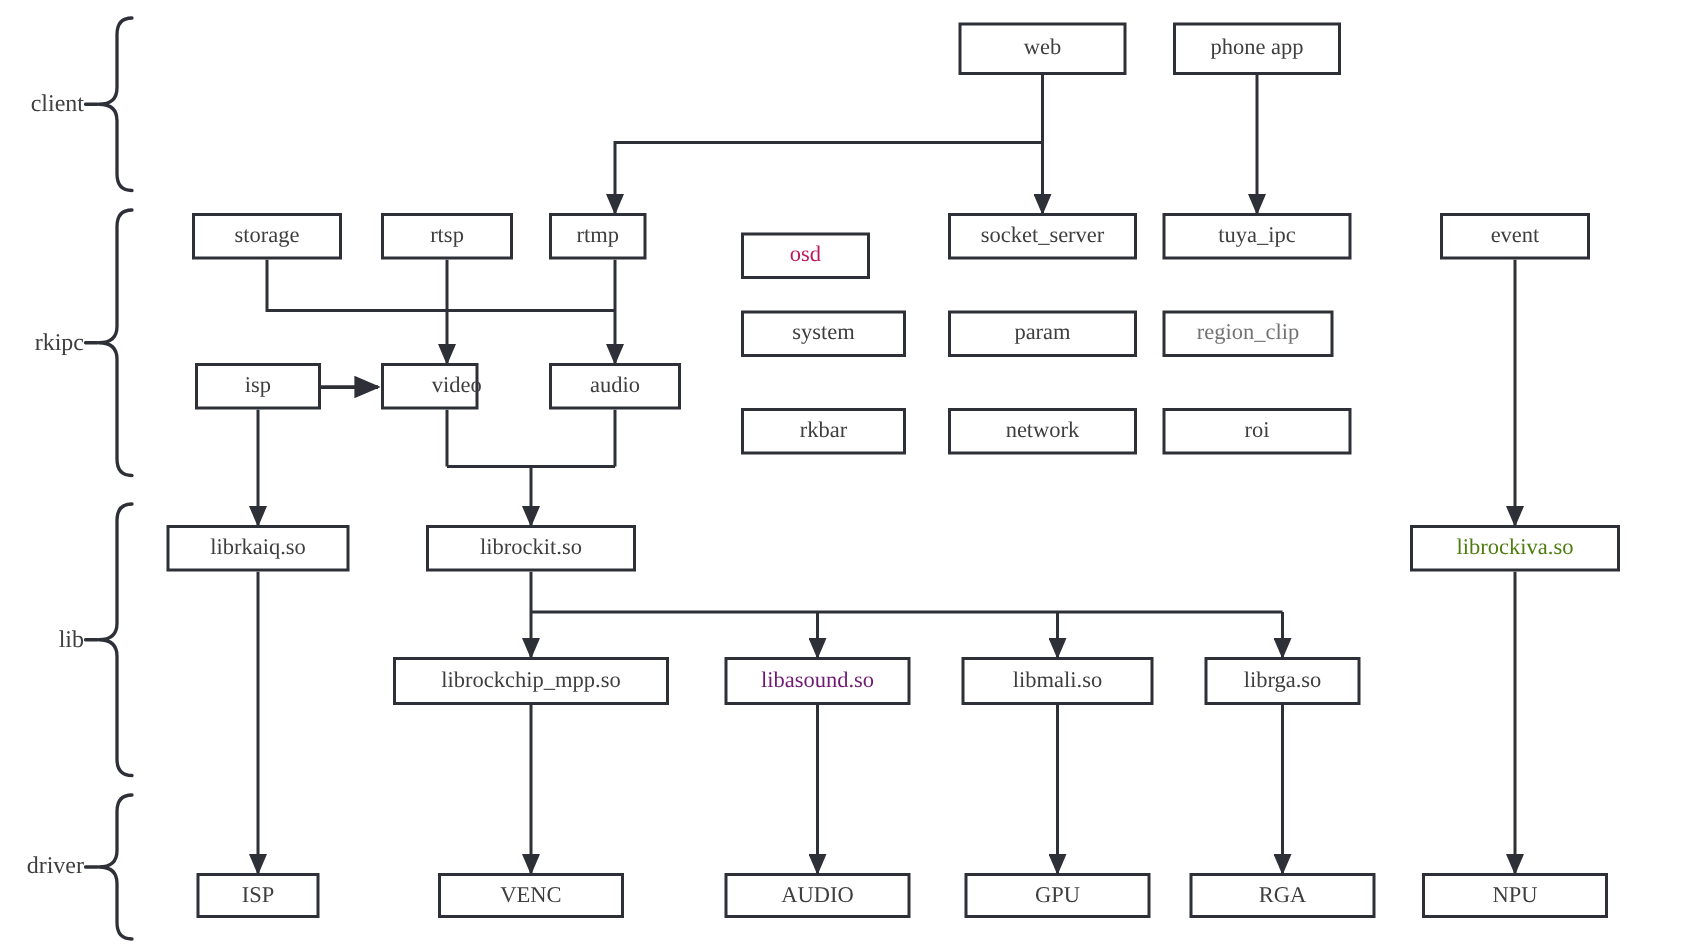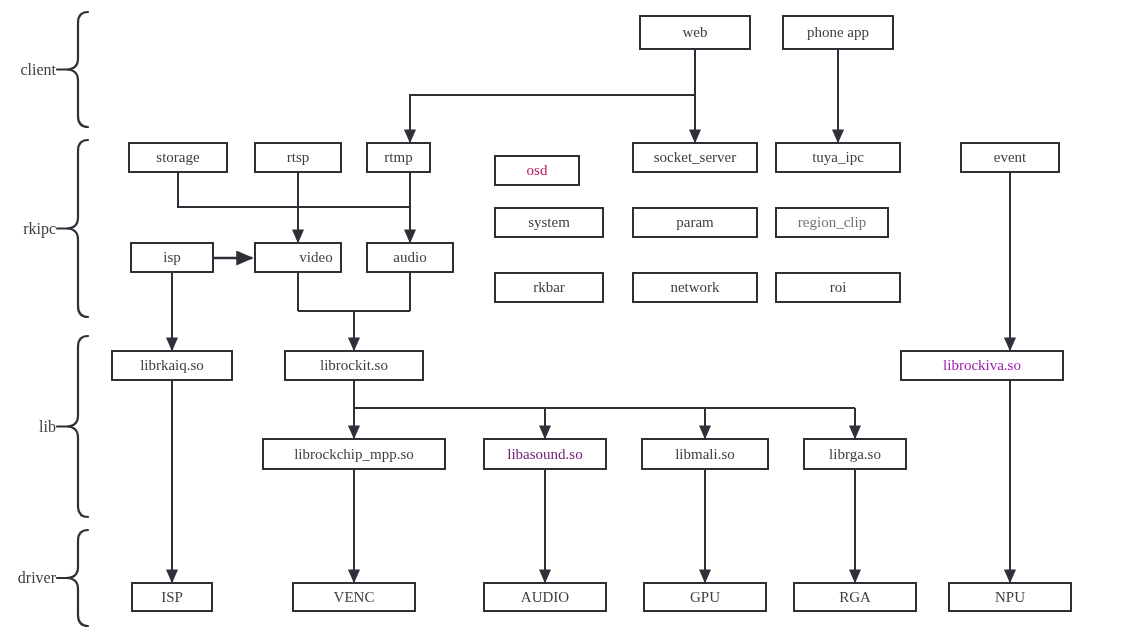--- a/index.html
+++ b/index.html
@@ -62,28 +62,28 @@
       <div class="node" style="left: 254px; top: 142px; width: 88px; height: 31px; border-color: rgb(45, 48, 54); color: rgb(62, 62, 62);">rtsp</div>
       <div class="node" style="left: 366px; top: 142px; width: 65px; height: 31px; border-color: rgb(45, 48, 54); color: rgb(62, 62, 62);">rtmp</div>
       <div class="node" style="left: 494px; top: 142px; width: 86px; height: 31px; border-color: rgb(45, 48, 54); color: #be185d; margin-top: 13px;">osd</div>
       <div class="node" style="left: 632px; top: 142px; width: 126px; height: 31px; border-color: rgb(45, 48, 54); color: rgb(62, 62, 62);">socket_server</div>
       <div class="node" style="left: 775px; top: 142px; width: 126px; height: 31px; border-color: rgb(45, 48, 54); color: rgb(62, 62, 62);">tuya_ipc</div>
       <div class="node" style="left: 960px; top: 142px; width: 100px; height: 31px; border-color: rgb(45, 48, 54); color: rgb(62, 62, 62);">event</div>
       <div class="node" style="left: 494px; top: 207px; width: 110px; height: 31px; border-color: rgb(45, 48, 54); color: rgb(62, 62, 62);">system</div>
       <div class="node" style="left: 632px; top: 207px; width: 126px; height: 31px; border-color: rgb(45, 48, 54); color: rgb(62, 62, 62);">param</div>
       <div class="node" style="left: 775px; top: 207px; width: 114px; height: 31px; border-color: rgb(45, 48, 54); color: #737373;">region_clip</div>
       <div class="node" style="left: 130px; top: 242px; width: 84px; height: 31px; border-color: rgb(45, 48, 54); color: rgb(62, 62, 62);">isp</div>
-      <div class="node" style="left: 254px; top: 242px; width: 88px; height: 31px; border-color: rgb(45, 48, 54); color: rgb(62, 62, 62); padding-left: 36px;">video</div>
+      <div class="node" style="left: 254px; top: 242px; width: 65px; height: 31px; border-color: rgb(45, 48, 54); color: rgb(62, 62, 62); padding-left: 36px;">video</div>
       <div class="node" style="left: 366px; top: 242px; width: 88px; height: 31px; border-color: rgb(45, 48, 54); color: rgb(62, 62, 62);">audio</div>
       <div class="node" style="left: 494px; top: 272px; width: 110px; height: 31px; border-color: rgb(45, 48, 54); color: rgb(62, 62, 62);">rkbar</div>
       <div class="node" style="left: 632px; top: 272px; width: 126px; height: 31px; border-color: rgb(45, 48, 54); color: rgb(62, 62, 62);">network</div>
       <div class="node" style="left: 775px; top: 272px; width: 126px; height: 31px; border-color: rgb(45, 48, 54); color: rgb(62, 62, 62);">roi</div>
       <div class="node" style="left: 111px; top: 350px; width: 122px; height: 31px; border-color: rgb(45, 48, 54); color: rgb(62, 62, 62);">librkaiq.so</div>
       <div class="node" style="left: 284px; top: 350px; width: 140px; height: 31px; border-color: rgb(45, 48, 54); color: rgb(62, 62, 62);">librockit.so</div>
-      <div class="node" style="left: 900px; top: 350px; width: 164px; height: 31px; border-color: rgb(45, 48, 54); color: #a21caf;">librockiva.so</div>
+      <div class="node" style="left: 940px; top: 350px; width: 140px; height: 31px; border-color: rgb(45, 48, 54); color: #4d7c0f;">librockiva.so</div>
       <div class="node" style="left: 262px; top: 438px; width: 184px; height: 32px; border-color: rgb(45, 48, 54); color: rgb(62, 62, 62); text-align: center;">librockchip_mpp.so</div>
       <div class="node" style="left: 483px; top: 438px; width: 124px; height: 32px; border-color: rgb(45, 48, 54); color: #701a75;">libasound.so</div>
       <div class="node" style="left: 641px; top: 438px; width: 128px; height: 32px; border-color: rgb(45, 48, 54); color: rgb(62, 62, 62);">libmali.so</div>
       <div class="node" style="left: 803px; top: 438px; width: 104px; height: 32px; border-color: rgb(45, 48, 54); color: rgb(62, 62, 62);">librga.so</div>
       <div class="node" style="left: 131px; top: 582px; width: 82px; height: 30px; border-color: rgb(45, 48, 54); color: rgb(62, 62, 62);">ISP</div>
       <div class="node" style="left: 292px; top: 582px; width: 124px; height: 30px; border-color: rgb(45, 48, 54); color: rgb(62, 62, 62);">VENC</div>
       <div class="node" style="left: 483px; top: 582px; width: 124px; height: 30px; border-color: rgb(45, 48, 54); color: rgb(62, 62, 62);">AUDIO</div>
       <div class="node" style="left: 643px; top: 582px; width: 124px; height: 30px; border-color: rgb(45, 48, 54); color: rgb(62, 62, 62);">GPU</div>
       <div class="node" style="left: 793px; top: 582px; width: 124px; height: 30px; border-color: rgb(45, 48, 54); color: rgb(62, 62, 62);">RGA</div>
       <div class="node" style="left: 948px; top: 582px; width: 124px; height: 30px; border-color: rgb(45, 48, 54); color: rgb(62, 62, 62);">NPU</div>

